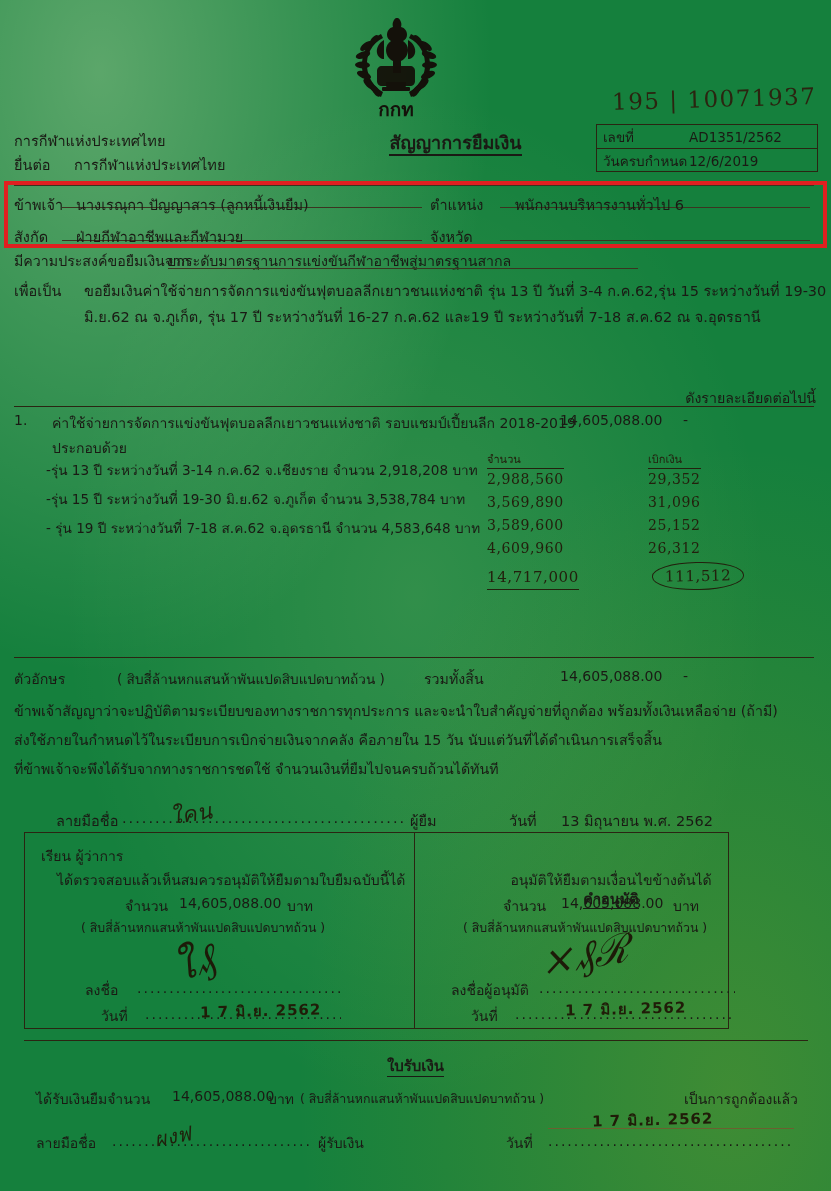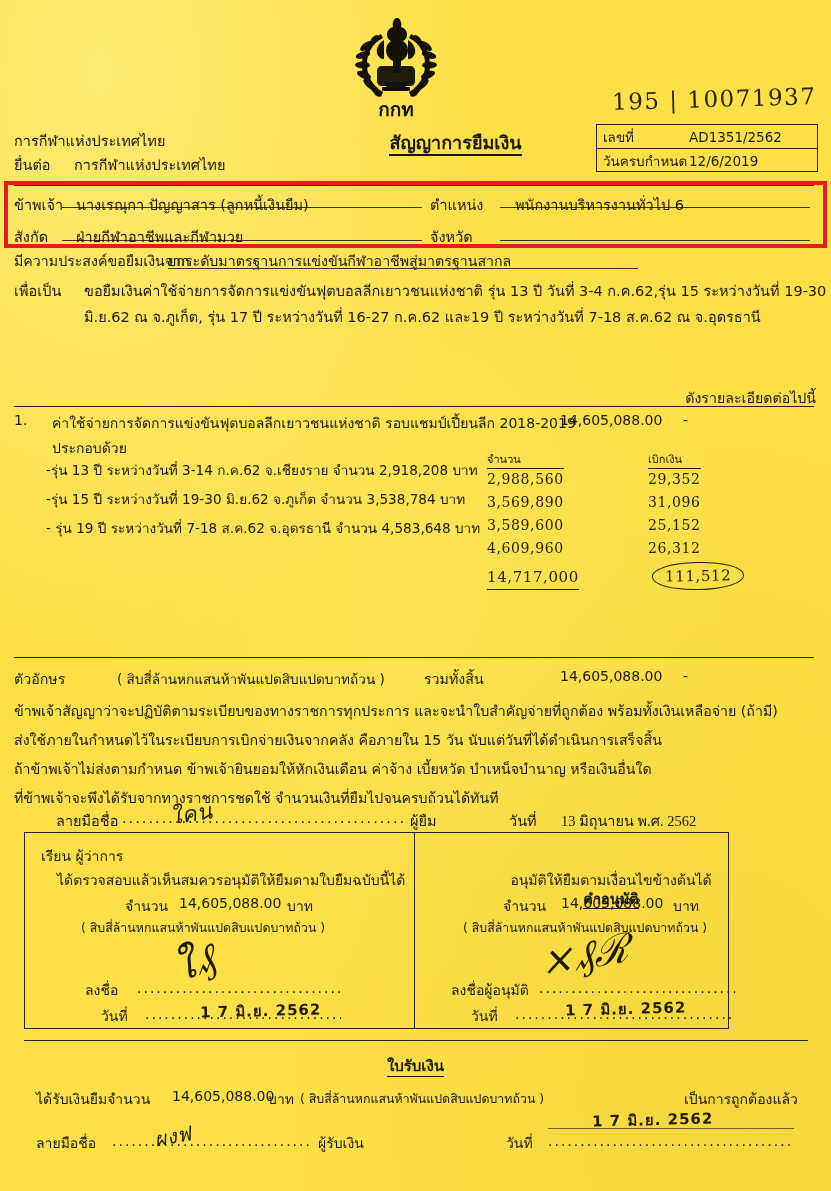--- a/index.html
+++ b/index.html
@@ -13,21 +13,21 @@
     background: #f5e51e;
     font-family: "DejaVu Sans", "Liberation Sans", sans-serif;
     color: #1a1a14;
     position: relative;
     overflow: hidden;
     -webkit-font-smoothing: antialiased;
   }
   .page {
     position: absolute;
     inset: 0;
-    background: #fde047;
+    background: #15803d;
   }
   
   .paper-noise {
     position: absolute;
     inset: 0;
     background:
       radial-gradient(ellipse at 12% 6%, rgba(255,255,210,0.30), rgba(255,255,210,0) 38%),
       radial-gradient(ellipse at 88% 92%, rgba(212,182,20,0.22), rgba(212,182,20,0) 42%),
       radial-gradient(ellipse at 50% 50%, rgba(255,250,170,0.12), rgba(255,250,170,0) 60%);
     pointer-events: none;
@@ -170,21 +170,21 @@
 
   
   .body-para { left: 14px; top: 700px; width: 812px; font-size: 14.2px; }
   .body-para div { margin-bottom: 7px; white-space: nowrap; }
 
   
   .sig-lab   { left: 56px; top: 809px; font-size: 14.5px; }
   .sig-dots  { left: 122px; top: 810px; width: 282px; font-size: 14.5px; overflow: hidden; white-space: nowrap; letter-spacing: 2px; }
   .sig-role  { left: 410px; top: 809px; font-size: 14.5px; }
   .sig-datelab { left: 509px; top: 809px; font-size: 14.5px; }
-  .sig-dateval { left: 561px; top: 809px; font-size: 14.5px; font-family: Liberation Serif, serif; }
+  .sig-dateval { left: 561px; top: 809px; font-size: 14.5px; }
 
   .hw-sig1 {
     left: 172px; top: 796px;
     font-family: "DejaVu Serif", "Liberation Serif", serif;
     font-size: 22px;
     transform: rotate(-8deg) skewX(-10deg);
     color: #20200c;
   }
 
   
@@ -410,21 +410,20 @@
   <div class="abs hr-tot"></div>
   <div class="abs words-label">ตัวอักษร</div>
   <div class="abs words-val">( สิบสี่ล้านหกแสนห้าพันแปดสิบแปดบาทถ้วน )</div>
   <div class="abs total-label">รวมทั้งสิ้น</div>
   <div class="abs total-val">14,605,088.00</div>
   <div class="abs total-dash">-</div>
 
   <div class="abs body-para">
     <div>ข้าพเจ้าสัญญาว่าจะปฏิบัติตามระเบียบของทางราชการทุกประการ และจะนำใบสำคัญจ่ายที่ถูกต้อง พร้อมทั้งเงินเหลือจ่าย (ถ้ามี)</div>
     <div>ส่งใช้ภายในกำหนดไว้ในระเบียบการเบิกจ่ายเงินจากคลัง คือภายใน 15 วัน นับแต่วันที่ได้ดำเนินการเสร็จสิ้น</div>
-    <div>ถ้าข้าพเจ้าไม่ส่งตามกำหนด ข้าพเจ้ายินยอมให้หักเงินเดือน ค่าจ้าง เบี้ยหวัด บำเหน็จบำนาญ หรือเงินอื่นใด</div>
     <div>ที่ข้าพเจ้าจะพึงได้รับจากทางราชการชดใช้ จำนวนเงินที่ยืมไปจนครบถ้วนได้ทันที</div>
   </div>
 
   <div class="abs sig-lab">ลายมือชื่อ</div>
   <div class="abs sig-dots">..............................................................</div>
   <div class="abs hw hw-sig1">ใคน</div>
   <div class="abs sig-role">ผู้ยืม</div>
   <div class="abs sig-datelab">วันที่</div>
   <div class="abs sig-dateval">13  มิถุนายน  พ.ศ. 2562</div>
 

